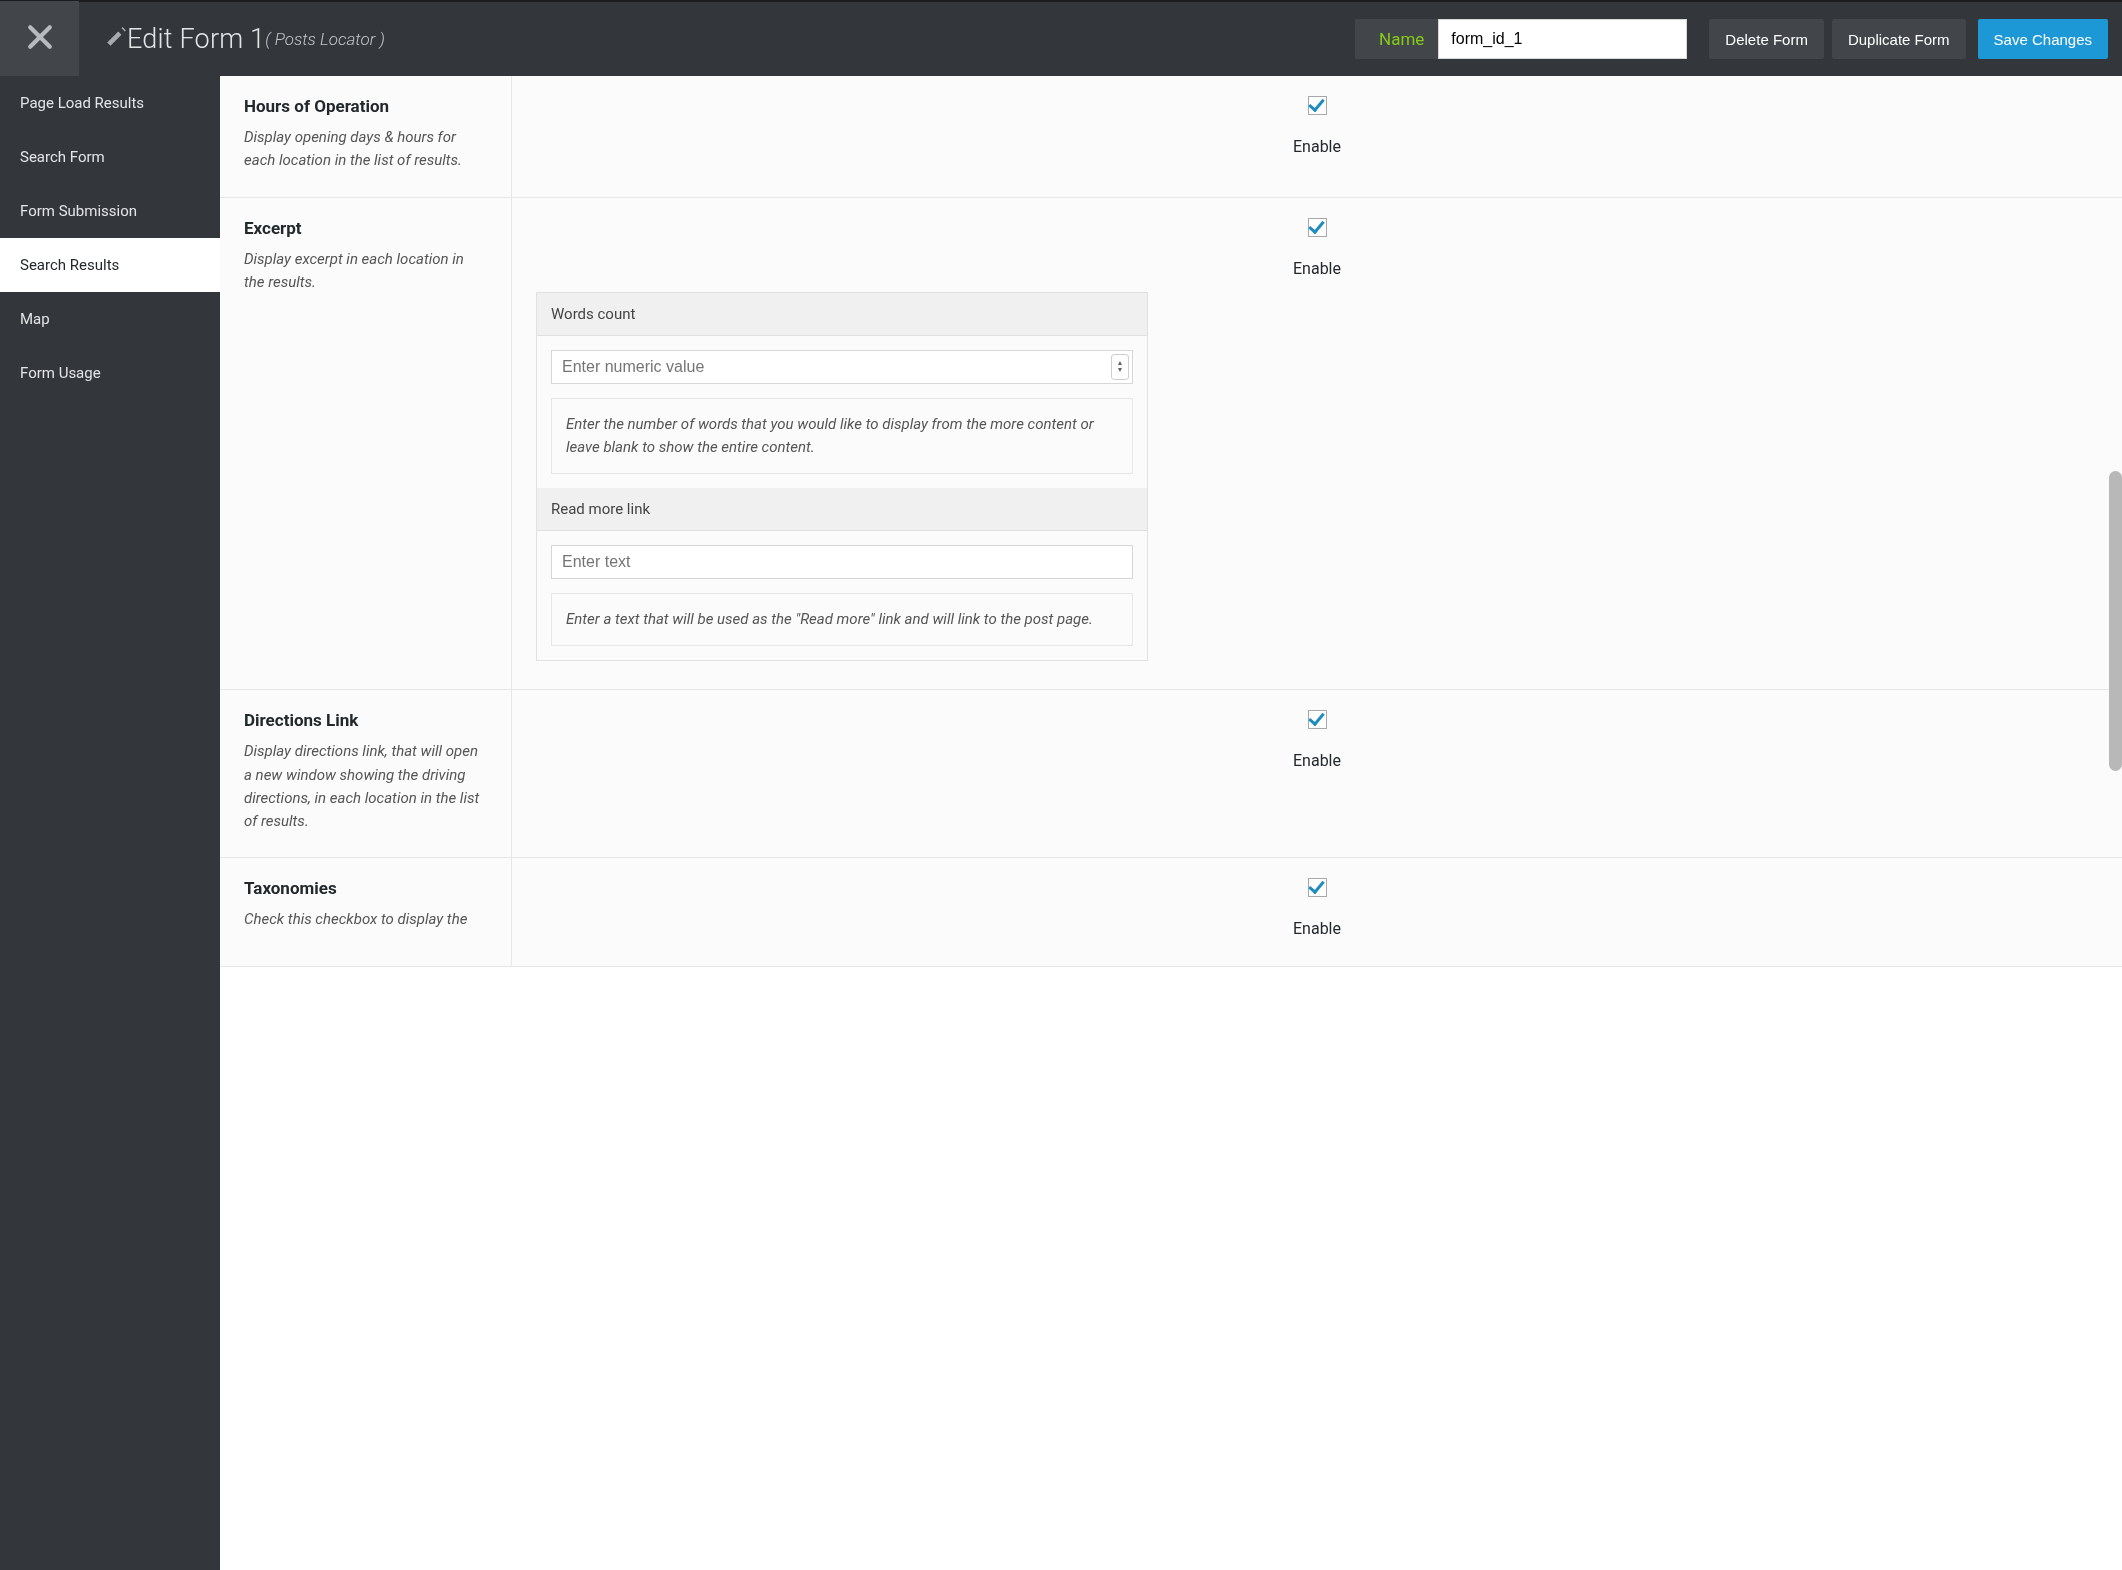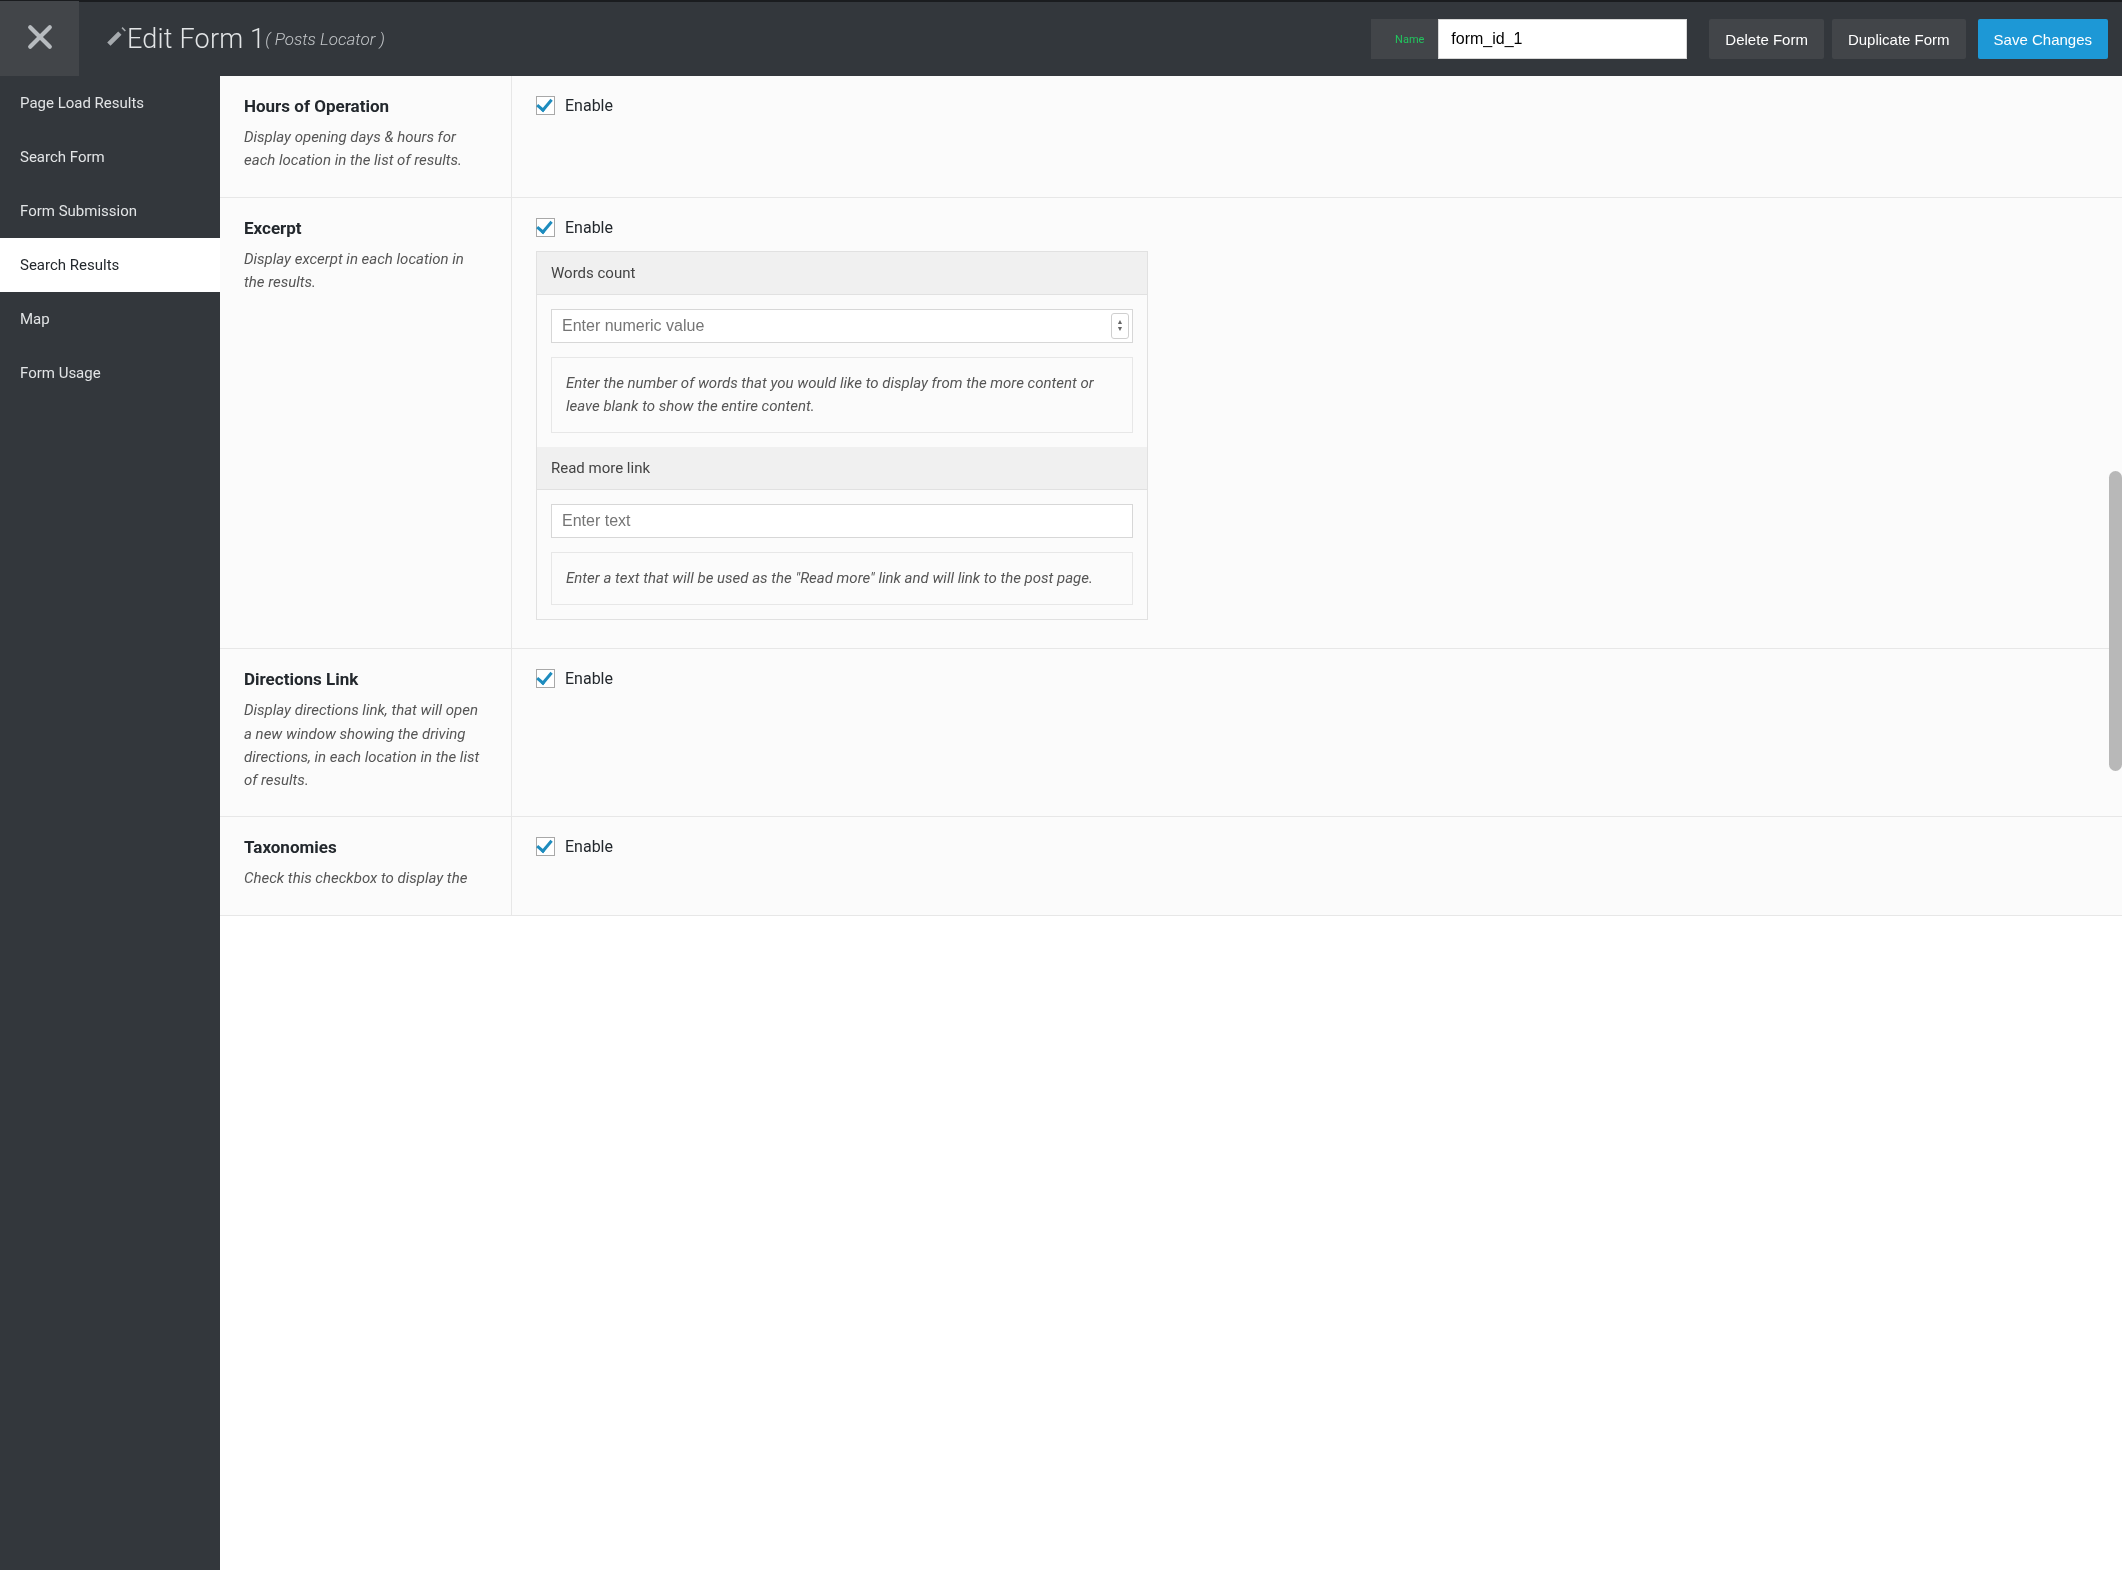--- a/index.html
+++ b/index.html
@@ -46,22 +46,22 @@
   font-weight: 300;
 }
 .name-block {
   display: flex;
   align-items: center;
   background: #424549;
   height: 40px;
   margin-right: 14px;
 }
 .name-block .lbl {
-  color: #22c55e;
-  font-size: 11px;
+  color: #84cc16;
+  font-size: 17px;
   padding: 0 14px;
   margin-left: 10px;
 }
 .name-block input {
   height: 40px;
   width: 249px;
   border: 1px solid #d7d7d7;
   font-size: 16px;
   padding: 0 12px;
   background: #fff;
@@ -134,23 +134,24 @@
   line-height: 1.55;
 }
 .row-right {
   flex: 1;
   padding: 20px 24px 28px 24px;
   position: relative;
 }
 .enable {
   display: flex;
   align-items: center;
-  gap: 10px;
+  gap: 22px;
   font-size: 16px;
   color: #23282d;
+  flex-direction: column;
 }
 .chk {
   appearance: none;
   width: 19px;
   height: 19px;
   border: 1px solid #a8a8a8;
   background: #fff;
   position: relative;
   cursor: pointer;
 }

